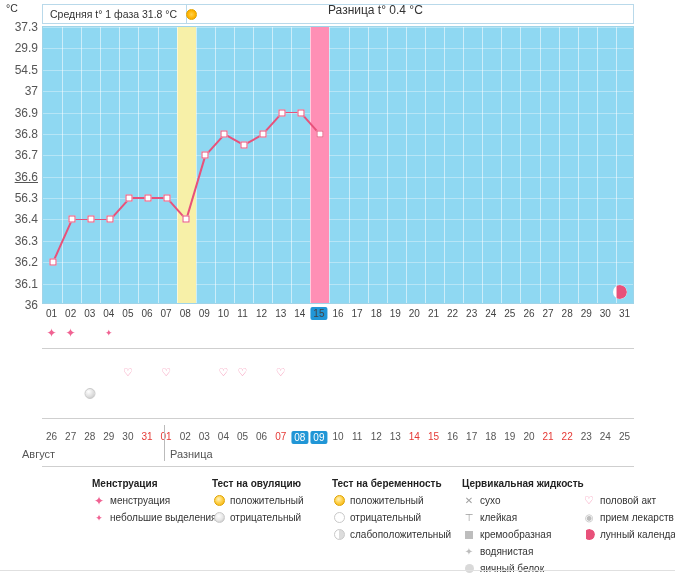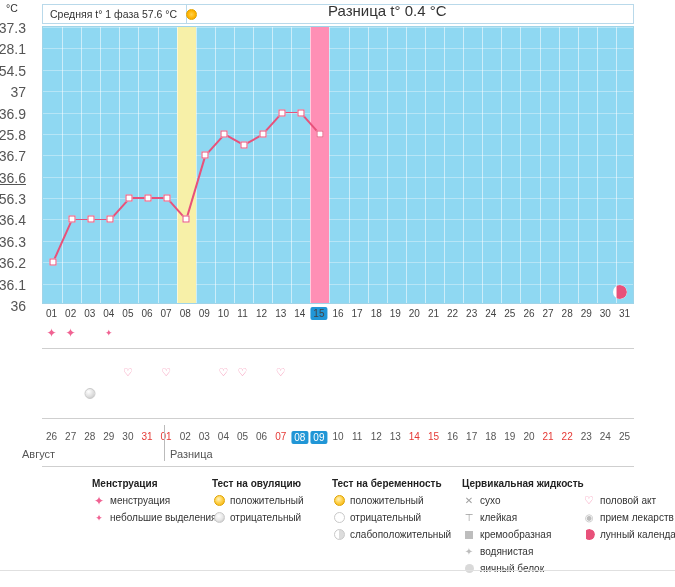--- a/index.html
+++ b/index.html
@@ -19,26 +19,26 @@
     border:1px solid #b9d9ea;background:#fff;box-sizing:border-box;display:flex;align-items:center;}
   .phase1{position:absolute;left:44px;top:5px;width:143px;height:18px;background:#fff;
     border-right:1px solid #b9d9ea;display:flex;align-items:center;padding-left:6px;box-sizing:border-box;
     font-size:10.5px;color:#333;}
   .ovul-dot{position:absolute;left:186px;top:9px;width:11px;height:11px;border-radius:50%;
     background:radial-gradient(circle at 50% 50%, #ffd24d 0%, #ffb300 60%, #f0a000 100%);
     border:1px solid #e0a300;box-sizing:border-box;}
   .phase2{position:absolute;left:202px;top:5px;width:118px;height:18px;display:flex;align-items:center;
     padding-left:6px;box-sizing:border-box;border-right:1px solid #b9d9ea;font-size:10.5px;}
   .diff{position:absolute;left:322px;top:1px;height:18px;display:flex;align-items:center;
-    padding-left:6px;box-sizing:border-box;font-size:15px;}
+    padding-left:6px;box-sizing:border-box;font-size:12px;}
 
   
   .ylabel{position:absolute;left:6px;top:2px;font-size:10.5px;color:#333;}
   .ticklabels{position:absolute;left:0px;top:0px;width:42px;height:320px;}
-  .ticklabels div{position:absolute;right:16px;font-size:14px;color:#555;text-align:center;}
+  .ticklabels div{position:absolute;right:4px;font-size:12px;color:#555;text-align:center;}
 
   .plot{position:absolute;left:42px;top:26px;width:592px;height:278px;
     background:#8fd8f2;border:1px solid #9fd4e8;box-sizing:border-box;overflow:hidden;}
   .gridv{position:absolute;top:0;bottom:0;width:1px;background:rgba(255,255,255,.55);}
   .gridh{position:absolute;left:0;right:0;height:1px;background:rgba(255,255,255,.35);}
   .band-ovul{position:absolute;top:0;bottom:0;background:#f7f0a8;}
   .band-today{position:absolute;top:0;bottom:0;background:#ff8fb5;}
   .ovul-text{position:absolute;color:#6a6a2a;font-size:9px;font-weight:bold;
     writing-mode:vertical-rl;transform:rotate(180deg);letter-spacing:1px;}
 
@@ -106,32 +106,32 @@
   .ic-moon i{position:absolute;right:0;top:0;width:9px;height:11px;border-radius:0 6px 6px 0;background:#e8517a;}
 
   .footline{position:absolute;left:0;top:570px;width:675px;height:1px;background:#e0e0e0;}
 </style>
 </head>
 <body>
 
 <div class="wrap">
 
   <div class="topbar"></div>
-  <div class="phase1">Средняя t° 1 фаза 57.6 °C</div>
+  <div class="phase1">Средняя t° 1 фаза 31.8 °C</div>
   <div class="ovul-dot"></div>
   <div class="diff">Разница t° 0.4 °C</div>
 
   <div class="ylabel">°C</div>
   <div class="ticklabels" id="yticks">
       <div style="top: 20px;">37.3</div>
-      <div style="top: 41.3846px;">28.1</div>
+      <div style="top: 41.3846px;">29.9</div>
       <div style="top: 62.7692px;">54.5</div>
       <div style="top: 84.1538px;">37</div>
       <div style="top: 105.538px;">36.9</div>
-      <div style="top: 126.923px;">25.8</div>
+      <div style="top: 126.923px;">36.8</div>
       <div style="top: 148.308px;">36.7</div>
       <div style="top: 169.692px; text-decoration: underline;">36.6</div>
       <div style="top: 191.077px;">56.3</div>
       <div style="top: 212.462px;">36.4</div>
       <div style="top: 233.846px;">36.3</div>
       <div style="top: 255.231px;">36.2</div>
       <div style="top: 276.615px;">36.1</div>
       <div style="top: 298px;">36</div>
     </div>
 

